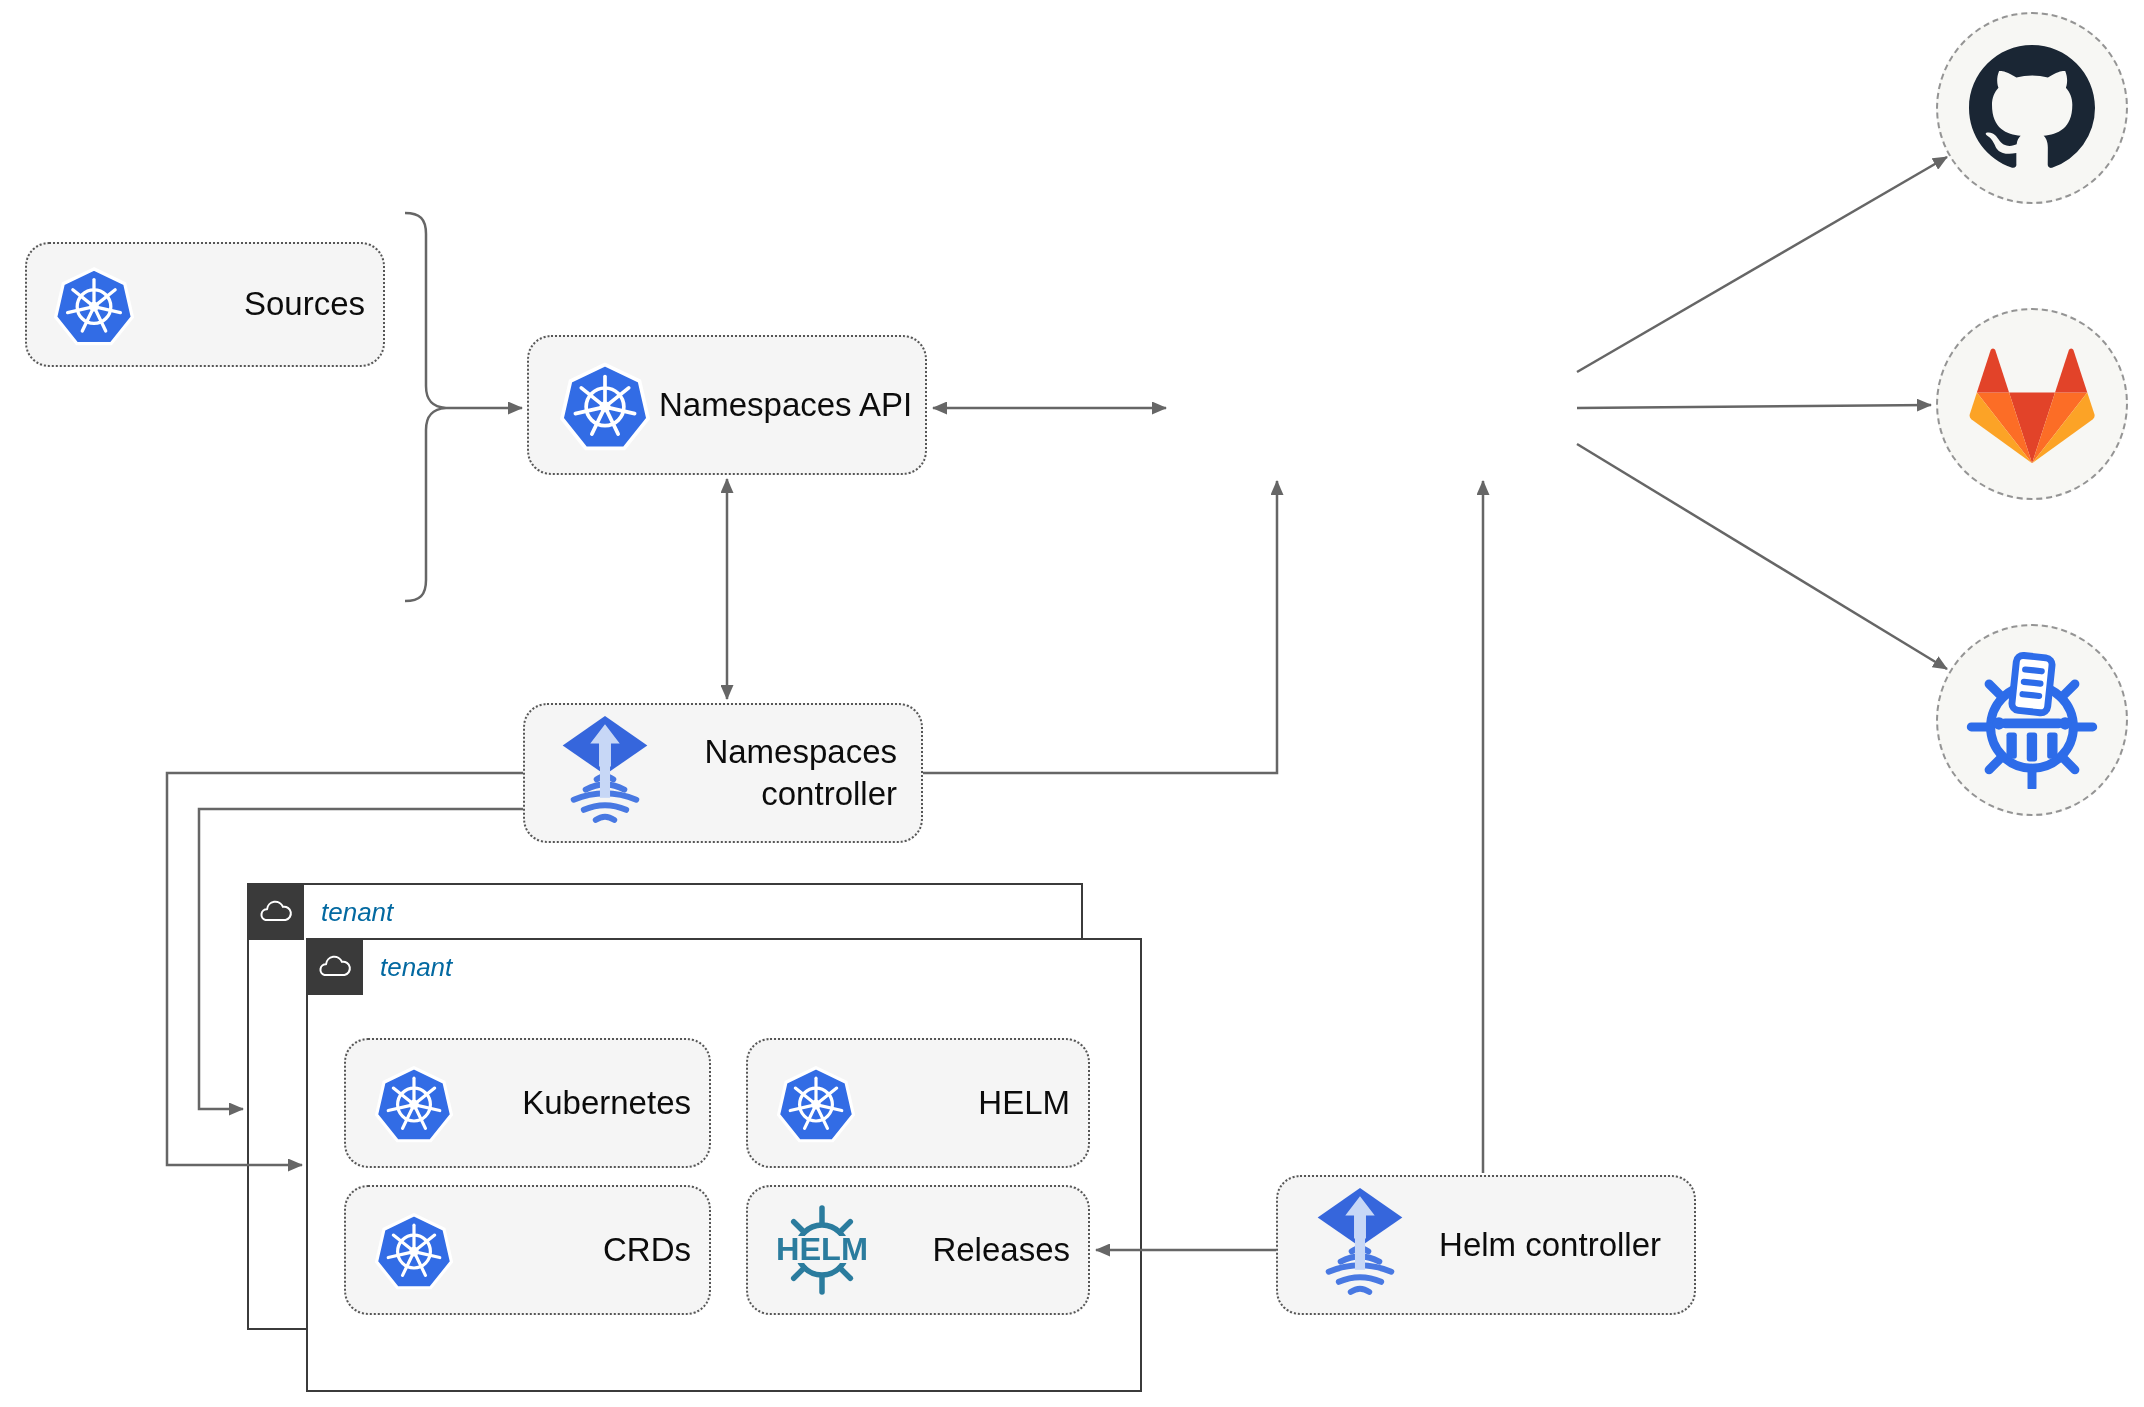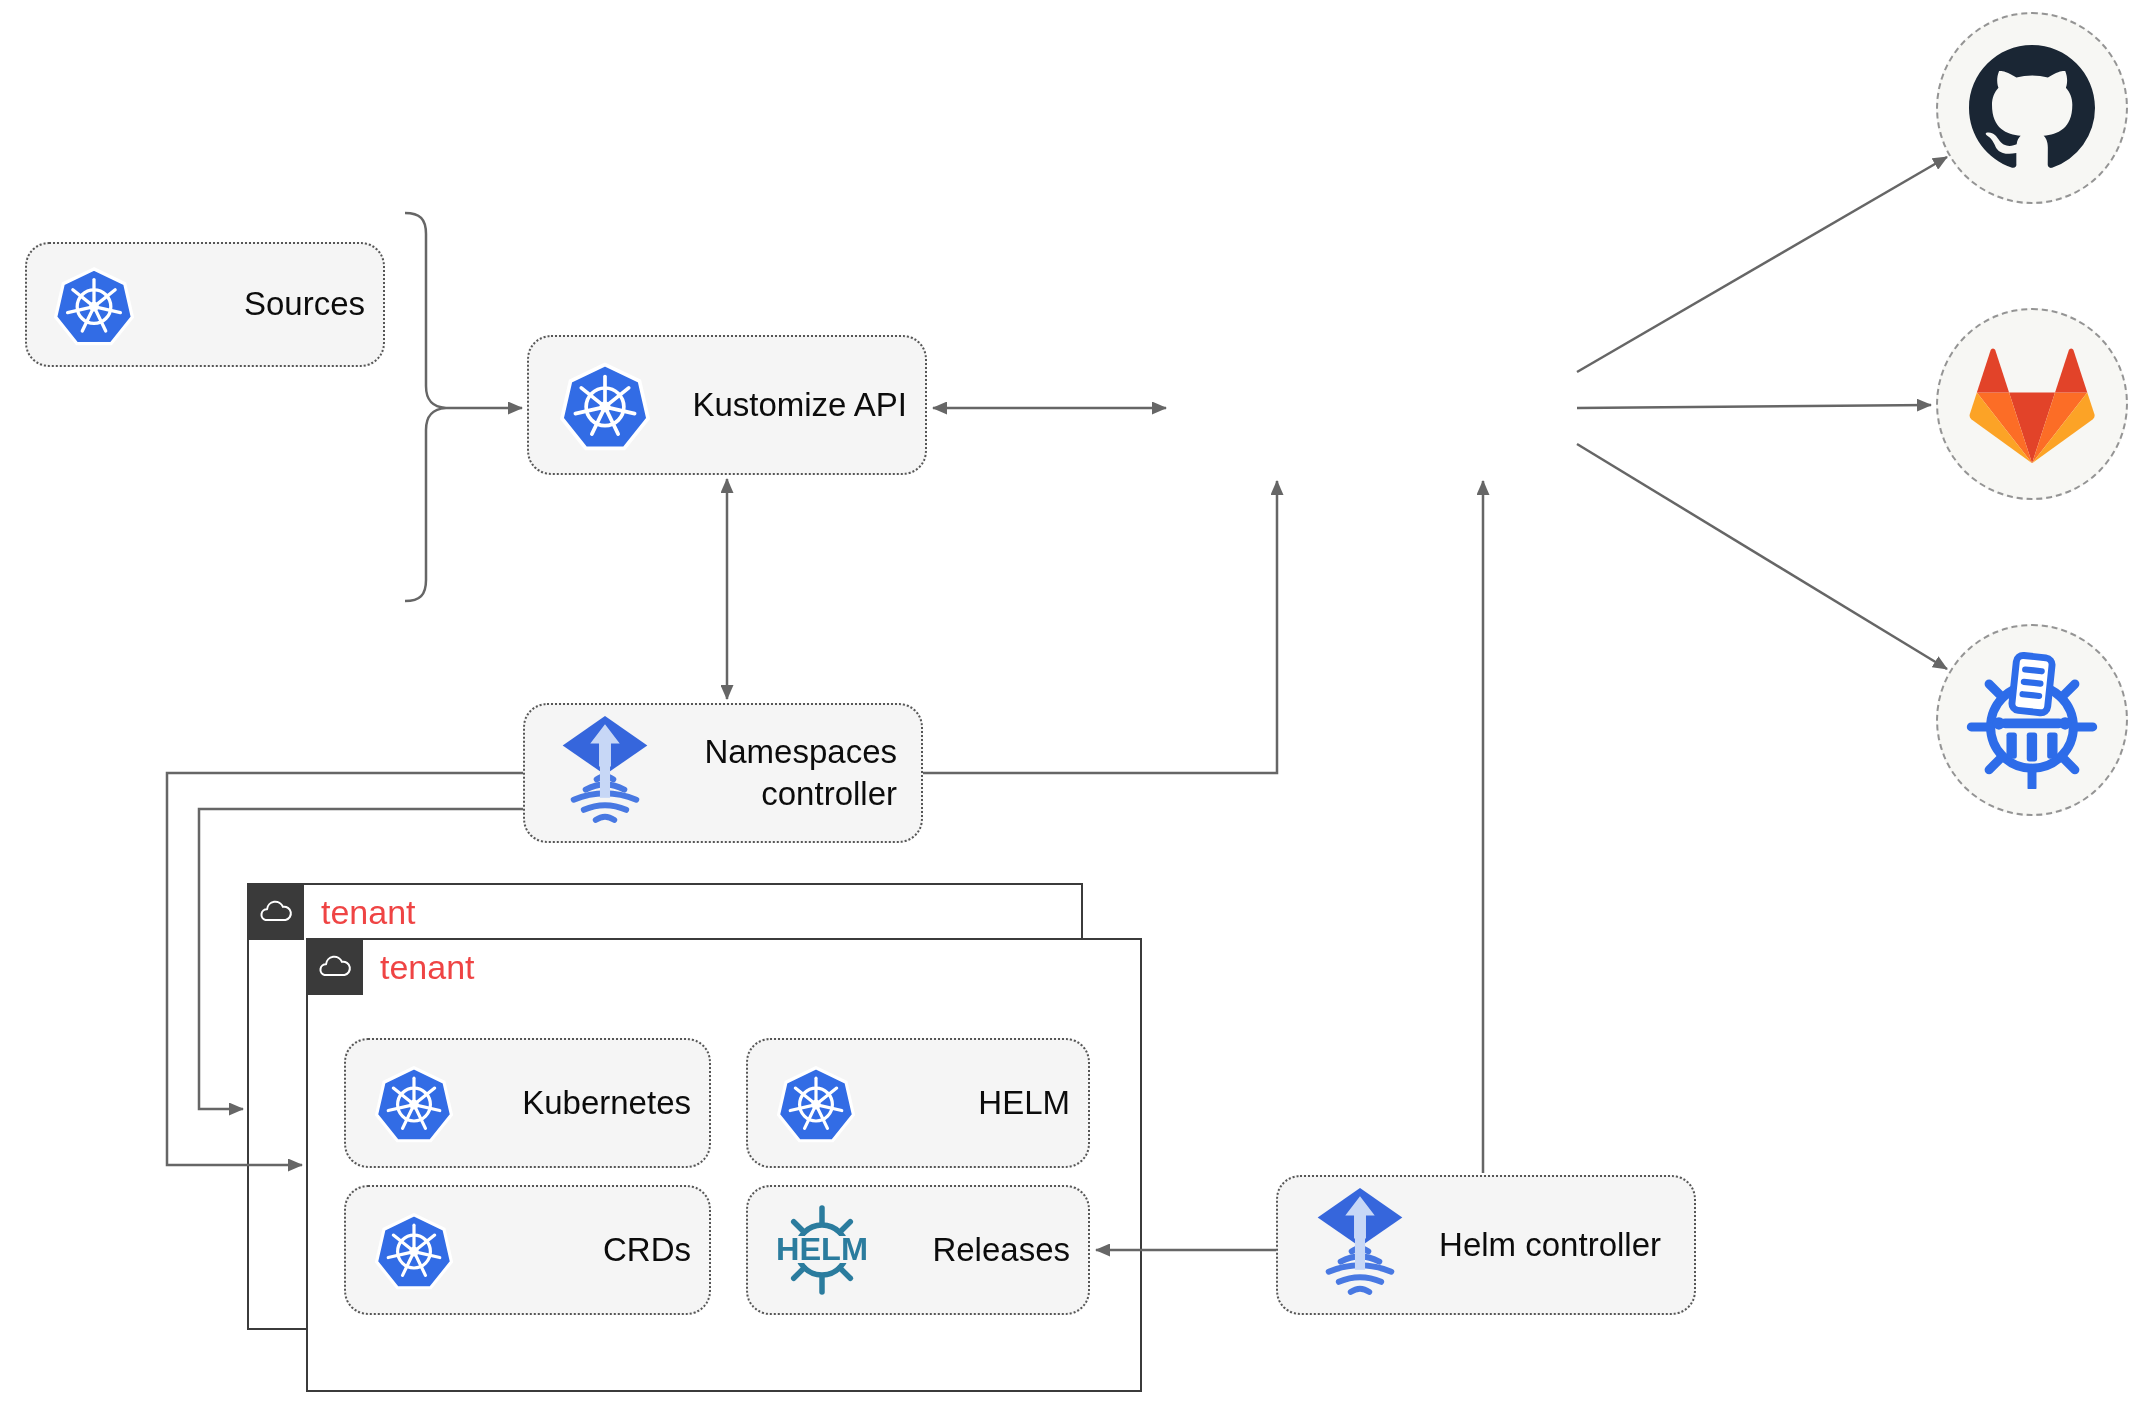--- a/index.html
+++ b/index.html
@@ -27,21 +27,21 @@
     display:flex;align-items:center;justify-content:center;z-index:3;
   }
   
   .tenant{position:absolute;box-sizing:border-box;background:#ffffff;border:2.5px solid #3b3b3b;}
   .tenant .tab{
     position:absolute;top:-2.5px;left:-2.5px;width:57px;height:57px;background:#3a3a3a;
     display:flex;align-items:center;justify-content:center;
   }
   .tenant .tenant-label{
     position:absolute;top:0;left:72px;height:55px;display:flex;align-items:center;
-    font-size:34px;color:#ef4444;
+    font-size:26px;color:#0369a1;font-style:italic;
   }
   #tenant-back{left:247px;top:883px;width:836px;height:447px;z-index:1;}
   #tenant-front{left:306px;top:938px;width:836px;height:454px;z-index:1;}
   #wires{position:absolute;left:0;top:0;z-index:2;pointer-events:none;}
   .ic{display:block;}
 </style>
 </head>
 <body>
 
 <div id="canvas">
@@ -186,21 +186,21 @@
     <span class="label">Sources</span>
   </div>
 
 
   <div class="node" style="left:527px;top:335px;width:400px;height:140px">
     <span class="icon" style="margin-left:30px">
       <svg class="ic" viewBox="0 0 100 100" width="92" height="92">
           <use href="#g-k8s"></use>
         </svg>
     </span>
-    <span class="label nowrap">Kustomize API</span>
+    <span class="label nowrap">Namespaces API</span>
   </div>
 
 
   <div class="node" style="left:523px;top:703px;width:400px;height:140px">
     <span class="icon" style="margin-left:34px">
       <svg class="ic" viewBox="0 0 100 126" width="92" height="116">
           <use href="#g-flux"></use>
         </svg>
     </span>
     <span class="label two-line">Namespaces controller</span>

